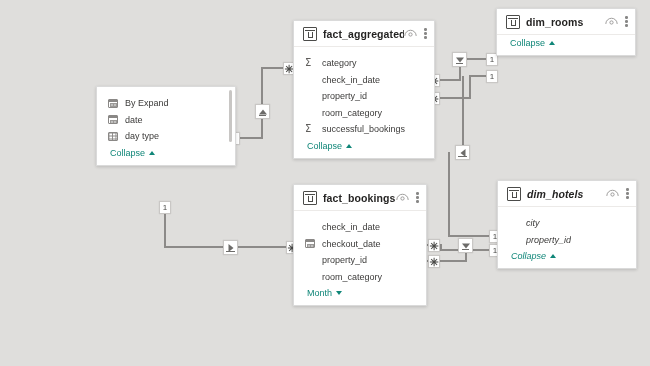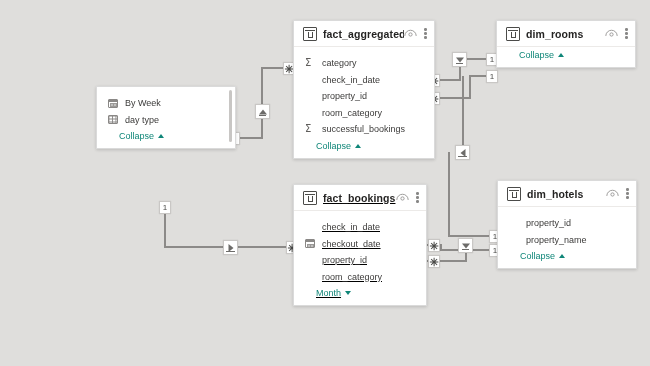--- a/index.html
+++ b/index.html
@@ -122,21 +122,21 @@
       linear-gradient(to bottom,#8a8886 1px,transparent 1px) 0 2.5px/100% 3px repeat-y,
       linear-gradient(to right,#8a8886 1px,transparent 1px) 3px 0/3.5px 100% repeat-x;
   }
   .sigma{
     position:absolute;top:-1px;left:0;width:11px;
     font-size:10px;line-height:12px;color:#605e5c;text-align:left;font-family:"DejaVu Sans",sans-serif;
   }
   .f-label{overflow:hidden;text-overflow:ellipsis;}
 
   .card-foot{
-    padding:3px 0 7px 22px;
+    padding:3px 0 7px 13px;
     display:flex;align-items:flex-start;
   }
   .foot-link{
     font-size:9px;color:#0f8678;display:inline-flex;align-items:center;gap:4px;cursor:pointer;
   }
   .chev{width:0;height:0;border-left:3.5px solid transparent;border-right:3.5px solid transparent;}
   .chev.up{border-bottom:4px solid #0f8678;}
   .chev.down{border-top:4px solid #0f8678;}
 
   .vscroll{
@@ -197,21 +197,27 @@
       <i></i>
     </div>
 
   <div class="card" style="left:96px;top:86px;width:140px;">
     <div class="card-body">
       <div class="vscroll"></div>
       <div class="field">
         <span class="f-ico">
             <span class="cal"></span>
           </span>
-        <span class="f-label">By Week</span>
+        <span class="f-label">By Expand</span>
+      </div>
+      <div class="field">
+        <span class="f-ico">
+            <span class="cal"></span>
+          </span>
+        <span class="f-label">date</span>
       </div>
       <div class="field">
         <span class="f-ico">
             <span class="grid"></span>
           </span>
         <span class="f-label">day type</span>
       </div>
     </div>
     <div class="card-foot">
       <span class="foot-link">
@@ -266,21 +272,21 @@
       </div>
     </div>
     <div class="card-foot">
       <span class="foot-link">
         <span>Collapse</span>
         <span class="chev up"></span>
       </span>
     </div>
   </div>
 
-  <div class="card" style="left:496px;top:20px;width:140px;">
+  <div class="card" style="left:496px;top:8px;width:140px;">
     <div class="card-head">
       <span class="tbl-icon"></span>
       <span class="card-title">dim_rooms</span>
       <span class="head-actions">
         <span class="eye-icon">
           <svg viewBox="0 0 16 10" width="13" height="9">
               <path d="M1 8 A7 7 0 0 1 15 8" fill="none" stroke="#605e5c" stroke-width="1.2"></path>
               <circle cx="8" cy="6.2" r="2" fill="none" stroke="#605e5c" stroke-width="1.2"></circle>
             </svg>
         </span>
@@ -292,21 +298,21 @@
       </span>
     </div>
     <div class="card-foot">
       <span class="foot-link">
         <span>Collapse</span>
         <span class="chev up"></span>
       </span>
     </div>
   </div>
 
-  <div class="card" style="left:293px;top:184px;width:134px;text-decoration:underline;">
+  <div class="card" style="left:293px;top:184px;width:134px;">
     <div class="card-head">
       <span class="tbl-icon"></span>
       <span class="card-title">fact_bookings</span>
       <span class="head-actions">
         <span class="eye-icon">
           <svg viewBox="0 0 16 10" width="13" height="9">
               <path d="M1 8 A7 7 0 0 1 15 8" fill="none" stroke="#605e5c" stroke-width="1.2"></path>
               <circle cx="8" cy="6.2" r="2" fill="none" stroke="#605e5c" stroke-width="1.2"></circle>
             </svg>
         </span>
@@ -338,46 +344,46 @@
       </div>
     </div>
     <div class="card-foot">
       <span class="foot-link">
         <span>Month</span>
         <span class="chev down"></span>
       </span>
     </div>
   </div>
 
-  <div class="card" style="left:497px;top:180px;width:140px;">
+  <div class="card" style="left:497px;top:180px;width:140px;font-style:italic;">
     <div class="card-head">
       <span class="tbl-icon"></span>
       <span class="card-title">dim_hotels</span>
       <span class="head-actions">
         <span class="eye-icon">
           <svg viewBox="0 0 16 10" width="13" height="9">
               <path d="M1 8 A7 7 0 0 1 15 8" fill="none" stroke="#605e5c" stroke-width="1.2"></path>
               <circle cx="8" cy="6.2" r="2" fill="none" stroke="#605e5c" stroke-width="1.2"></circle>
             </svg>
         </span>
         <span class="dots-icon">
             <span></span>
             <span></span>
             <span></span>
           </span>
       </span>
     </div>
     <div class="card-body">
       <div class="field">
         <span class="f-ico blank"></span>
+        <span class="f-label">city</span>
+      </div>
+      <div class="field">
+        <span class="f-ico blank"></span>
         <span class="f-label">property_id</span>
-      </div>
-      <div class="field">
-        <span class="f-ico blank"></span>
-        <span class="f-label">property_name</span>
       </div>
     </div>
     <div class="card-foot">
       <span class="foot-link">
         <span>Collapse</span>
         <span class="chev up"></span>
       </span>
     </div>
   </div>
 

